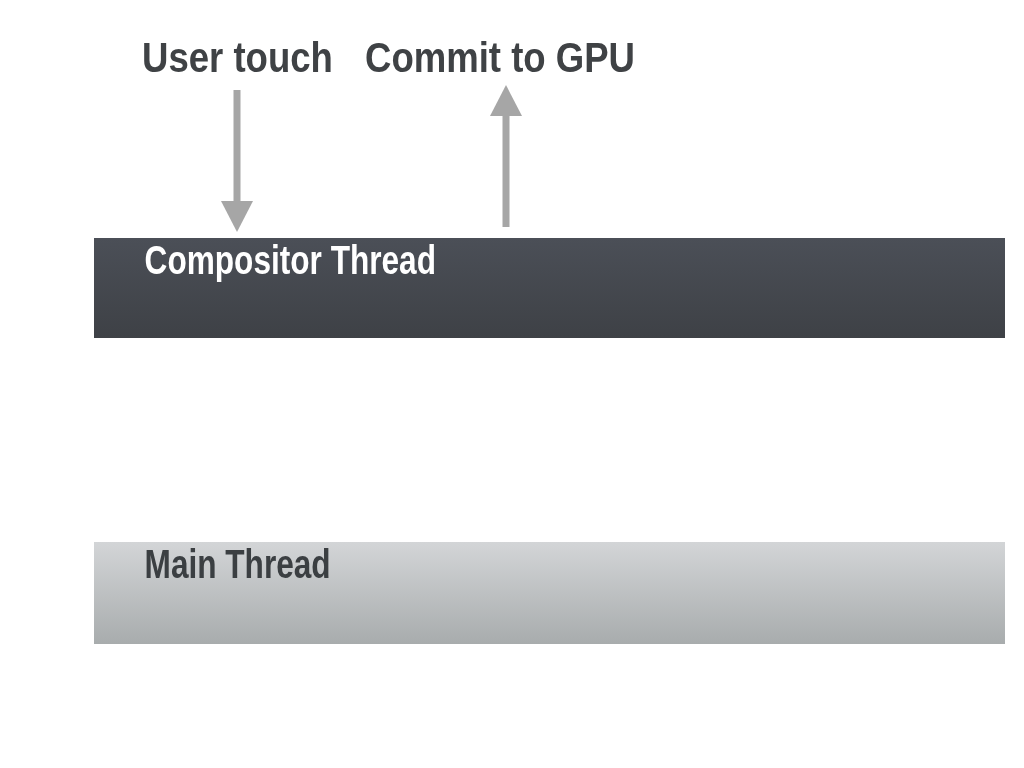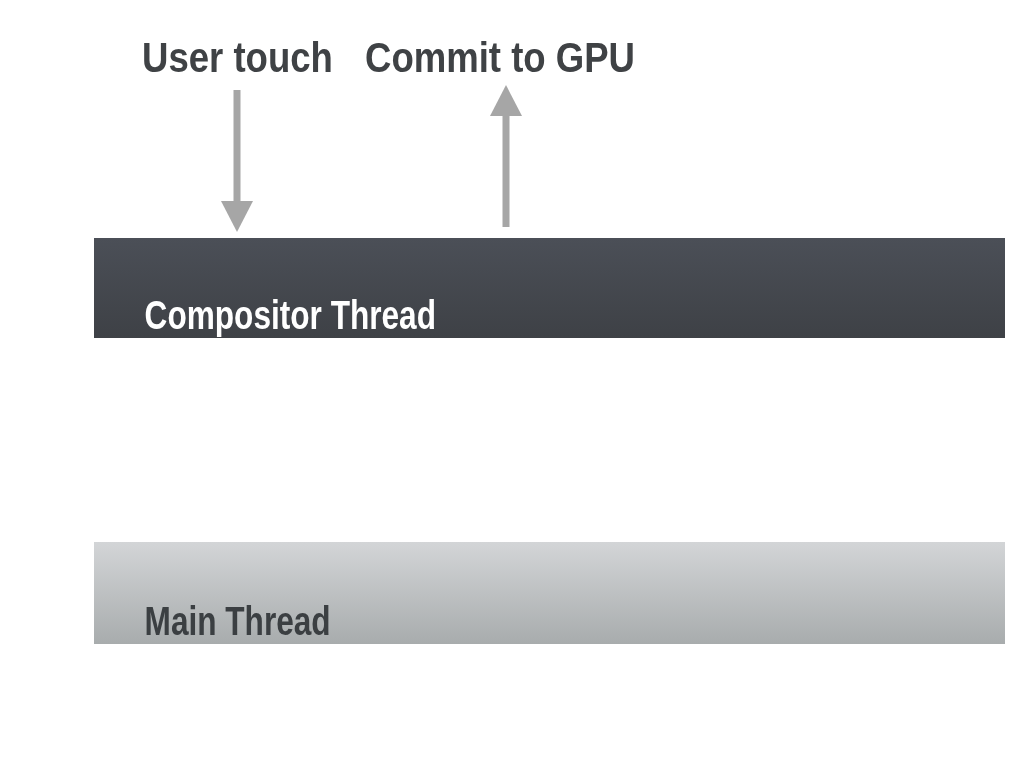--- a/index.html
+++ b/index.html
@@ -37,21 +37,21 @@
     height: 142px;
   }
   .arrow.down { left: 183px; top: 90px; }
   .arrow.up   { left: 452px; top: 85px; }
 
   .thread-bar {
     position: absolute;
     left: 57px;
     width: 911px;
     display: flex;
-    align-items: flex-end;
+    align-items: flex-start;
   }
   .thread-bar .bar-label {
     padding-left: 64px;
     font-size: 40px;
     font-weight: bold;
     white-space: nowrap;
     transform: scaleX(0.79);
     transform-origin: left center;
   }
   .compositor-bar {

